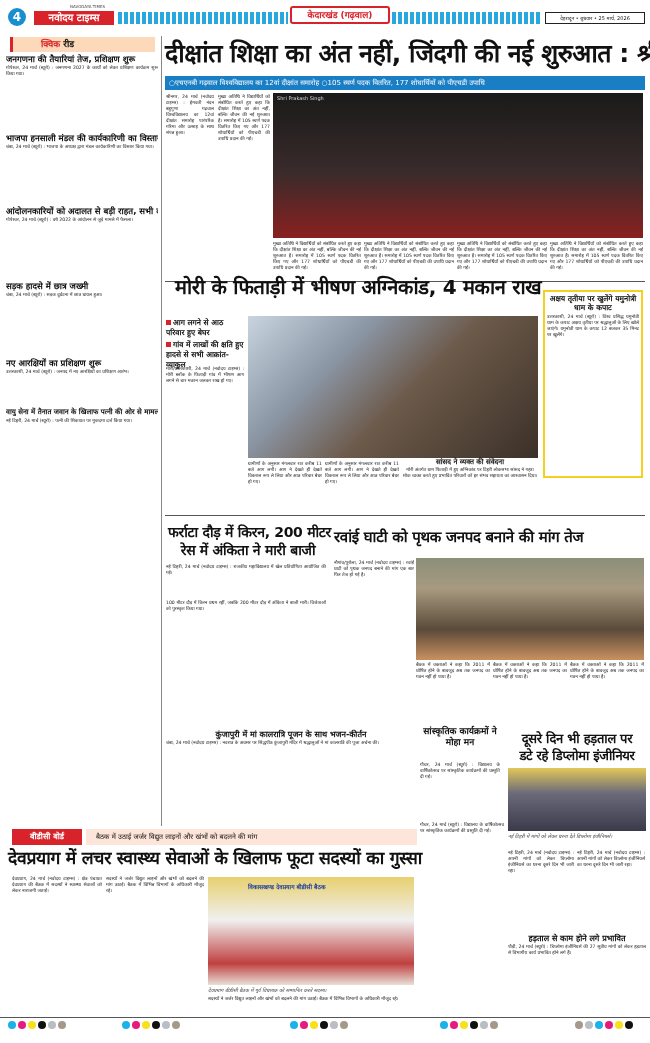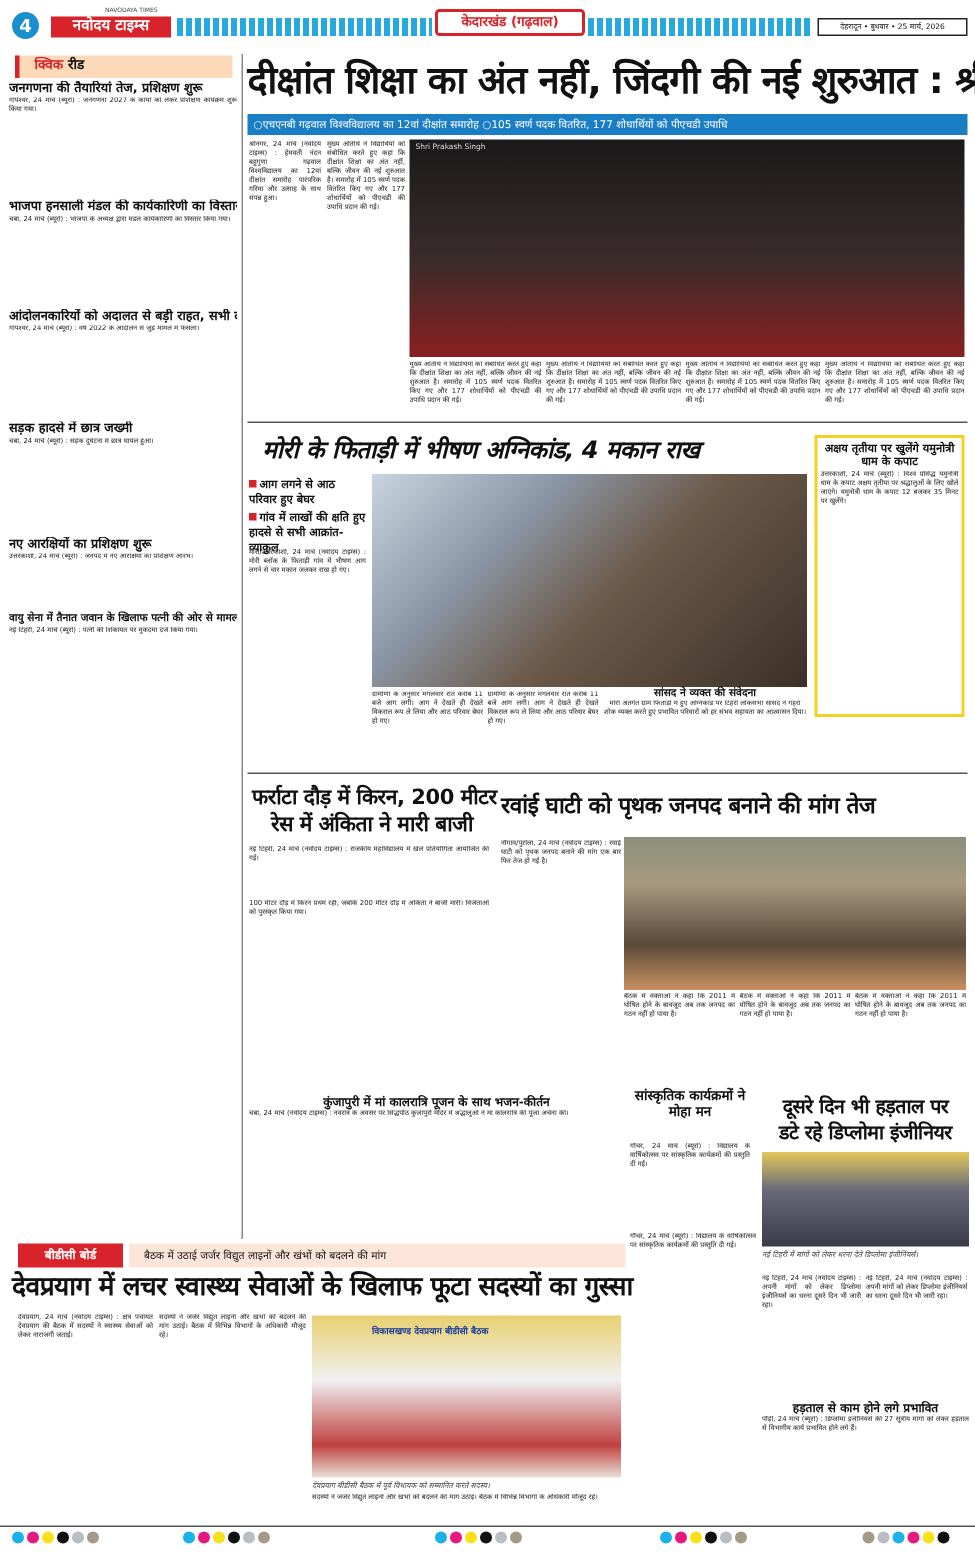--- a/index.html
+++ b/index.html
@@ -7,21 +7,21 @@
   .abs { position: absolute; }
   
   .mast { left: 0; top: 0; width: 650px; height: 30px; }
   .pgnum { left: 8px; top: 8px; width: 18px; height: 18px; border-radius: 50%; background: #1a8fd0; color: #fff; font-size: 12px; font-weight: bold; text-align: center; line-height: 18px; }
   .brand { left: 34px; top: 11px; width: 80px; height: 14px; background: #d8232a; color: #fff; font-size: 10px; font-weight: bold; text-align: center; line-height: 14px; }
   .brand-small { left: 70px; top: 4px; font-size: 4px; color: #444; }
   .stripes { top: 12px; height: 12px; background: repeating-linear-gradient(90deg, #29a8e0 0 4px, #fff 4px 6px); }
   .section-tag { left: 290px; top: 6px; width: 100px; height: 18px; background: #fff; border: 2px solid #d8232a; color: #d8232a; font-size: 9px; font-weight: bold; text-align: center; line-height: 14px; border-radius: 3px; }
   .dateline { left: 545px; top: 12px; width: 100px; height: 12px; border: 1px solid #222; font-size: 5px; text-align: center; line-height: 10px; background: #fff; }
   
-  .qr-box { left: 10px; top: 37px; width: 145px; height: 15px; background: #fcd9b8; border-left: 3px solid #d8232a; font-size: 9px; padding-left: 10px; line-height: 15px; font-weight: bold; }
+  .qr-box { left: 10px; top: 37px; width: 145px; height: 15px; background: #fcd9b8; border-left: 3px solid #d8232a; font-size: 9px; padding-left: 28px; line-height: 15px; font-weight: bold; }
   .qr-box .red { color: #d8232a; }
   .lhead { font-size: 8.5px; font-weight: bold; line-height: 11px; white-space: nowrap; overflow: hidden; }
   .body-text { font-size: 4.6px; line-height: 6px; color: #222; text-align: justify; overflow: hidden; }
   .vrule { background: #888; width: 1px; }
   .hrule { background: #555; height: 1px; }
   
   .main-head { left: 165px; top: 38px; width: 480px; font-size: 25px; font-weight: bold; line-height: 32px; white-space: nowrap; letter-spacing: -0.5px; }
   .sub-strip { left: 165px; top: 76px; width: 480px; height: 14px; background: #1a7ec5; color: #fff; font-size: 7px; line-height: 14px; padding-left: 4px; white-space: nowrap; overflow: hidden; }
   .photo { overflow: hidden; }
   .ph-conv { background: linear-gradient(180deg, #1a1a1a 0%, #3a2b2b 55%, #8a2020 100%); }
@@ -95,21 +95,21 @@
 <div class="abs body-text" style="left:218px;top:94px;width:52px;height:180px;">मुख्य अतिथि ने विद्यार्थियों को संबोधित करते हुए कहा कि दीक्षांत शिक्षा का अंत नहीं, बल्कि जीवन की नई शुरुआत है। समारोह में 105 स्वर्ण पदक वितरित किए गए और 177 शोधार्थियों को पीएचडी की उपाधि प्रदान की गई।</div>
 <div class="abs photo ph-conv" style="left:273px;top:93px;width:370px;height:145px;">
   <div class="abs" style="left:4px;top:2px;font-size:5px;color:#ddd;">Shri Prakash Singh</div>
 </div>
 <div class="abs body-text" style="left:273px;top:241px;width:88px;height:36px;">मुख्य अतिथि ने विद्यार्थियों को संबोधित करते हुए कहा कि दीक्षांत शिक्षा का अंत नहीं, बल्कि जीवन की नई शुरुआत है। समारोह में 105 स्वर्ण पदक वितरित किए गए और 177 शोधार्थियों को पीएचडी की उपाधि प्रदान की गई।</div>
 <div class="abs body-text" style="left:364px;top:241px;width:90px;height:36px;">मुख्य अतिथि ने विद्यार्थियों को संबोधित करते हुए कहा कि दीक्षांत शिक्षा का अंत नहीं, बल्कि जीवन की नई शुरुआत है। समारोह में 105 स्वर्ण पदक वितरित किए गए और 177 शोधार्थियों को पीएचडी की उपाधि प्रदान की गई।</div>
 <div class="abs body-text" style="left:457px;top:241px;width:90px;height:36px;">मुख्य अतिथि ने विद्यार्थियों को संबोधित करते हुए कहा कि दीक्षांत शिक्षा का अंत नहीं, बल्कि जीवन की नई शुरुआत है। समारोह में 105 स्वर्ण पदक वितरित किए गए और 177 शोधार्थियों को पीएचडी की उपाधि प्रदान की गई।</div>
 <div class="abs body-text" style="left:550px;top:241px;width:93px;height:36px;">मुख्य अतिथि ने विद्यार्थियों को संबोधित करते हुए कहा कि दीक्षांत शिक्षा का अंत नहीं, बल्कि जीवन की नई शुरुआत है। समारोह में 105 स्वर्ण पदक वितरित किए गए और 177 शोधार्थियों को पीएचडी की उपाधि प्रदान की गई।</div>
 <div class="abs hrule" style="left:165px;top:281px;width:480px;"></div>
 
-<div class="abs sec-head" style="left:175px;top:287px;font-size:16px;line-height:26px;font-style:italic;">मोरी के फिताड़ी में भीषण अग्निकांड, 4 मकान राख</div>
+<div class="abs sec-head" style="left:175px;top:274px;font-size:20px;line-height:26px;">मोरी के फिताड़ी में भीषण अग्निकांड, 4 मकान राख</div>
 <div class="abs" style="left:166px;top:318px;width:78px;">
   <div class="bullet">आग लगने से आठ परिवार हुए बेघर</div>
   <div class="bullet" style="margin-top:2px;">गांव में लाखों की क्षति हुए हादसे से सभी आक्रांत-व्याकुल</div>
 </div>
 <div class="abs body-text" style="left:166px;top:366px;width:78px;height:114px;">मोरी/उत्तरकाशी, 24 मार्च (नवोदय टाइम्स) : मोरी ब्लॉक के फिताड़ी गांव में भीषण आग लगने से चार मकान जलकर राख हो गए।</div>
 <div class="abs photo ph-fire" style="left:248px;top:316px;width:290px;height:142px;"></div>
 <div class="abs body-text" style="left:248px;top:461px;width:74px;height:48px;">ग्रामीणों के अनुसार मंगलवार रात करीब 11 बजे आग लगी। आग ने देखते ही देखते विकराल रूप ले लिया और आठ परिवार बेघर हो गए।</div>
 <div class="abs body-text" style="left:325px;top:461px;width:74px;height:48px;">ग्रामीणों के अनुसार मंगलवार रात करीब 11 बजे आग लगी। आग ने देखते ही देखते विकराल रूप ले लिया और आठ परिवार बेघर हो गए।</div>
 <div class="abs condolence-title" style="left:402px;top:457px;width:136px;">सांसद ने व्यक्त की संवेदना</div>
 <div class="abs body-text" style="left:402px;top:467px;width:136px;height:42px;text-align:center;">मोरी अंतर्गत ग्राम फिताड़ी में हुए अग्निकांड पर टिहरी लोकसभा सांसद ने गहरा शोक व्यक्त करते हुए प्रभावित परिवारों को हर संभव सहायता का आश्वासन दिया।</div>

